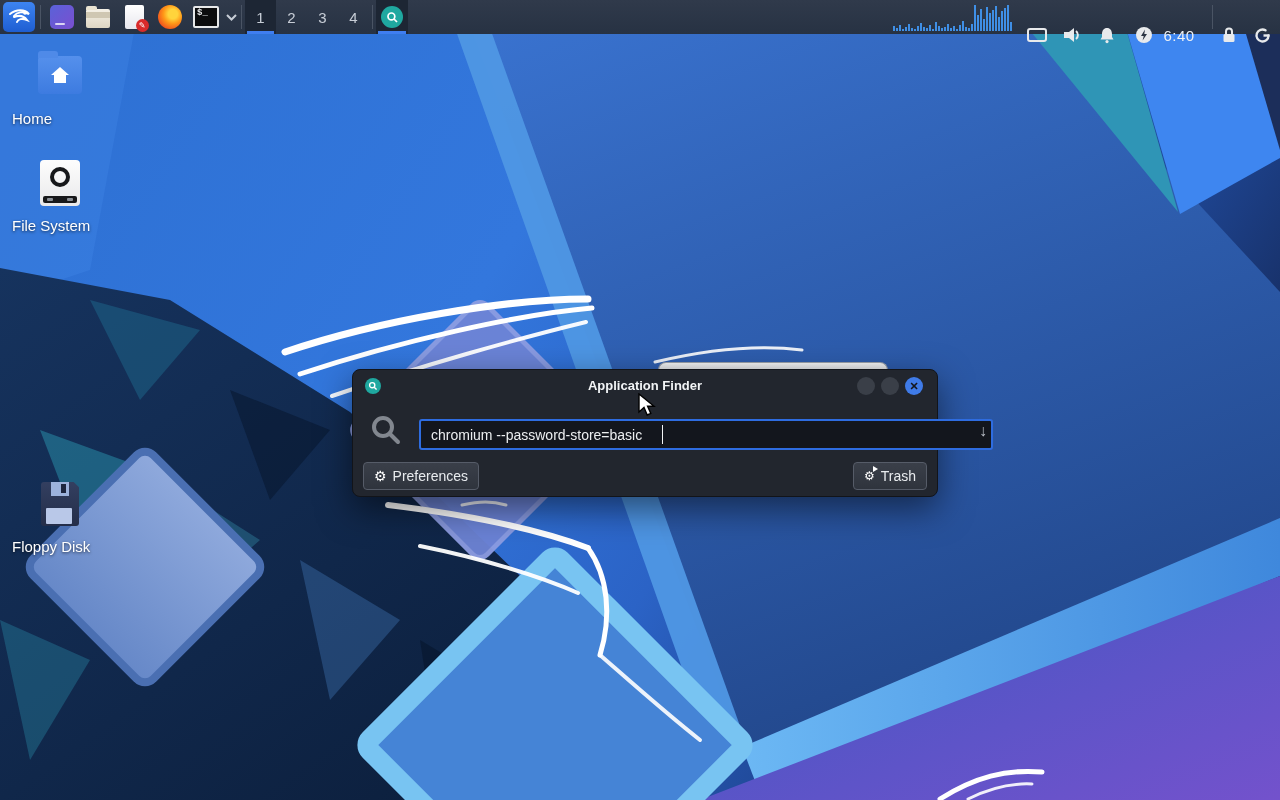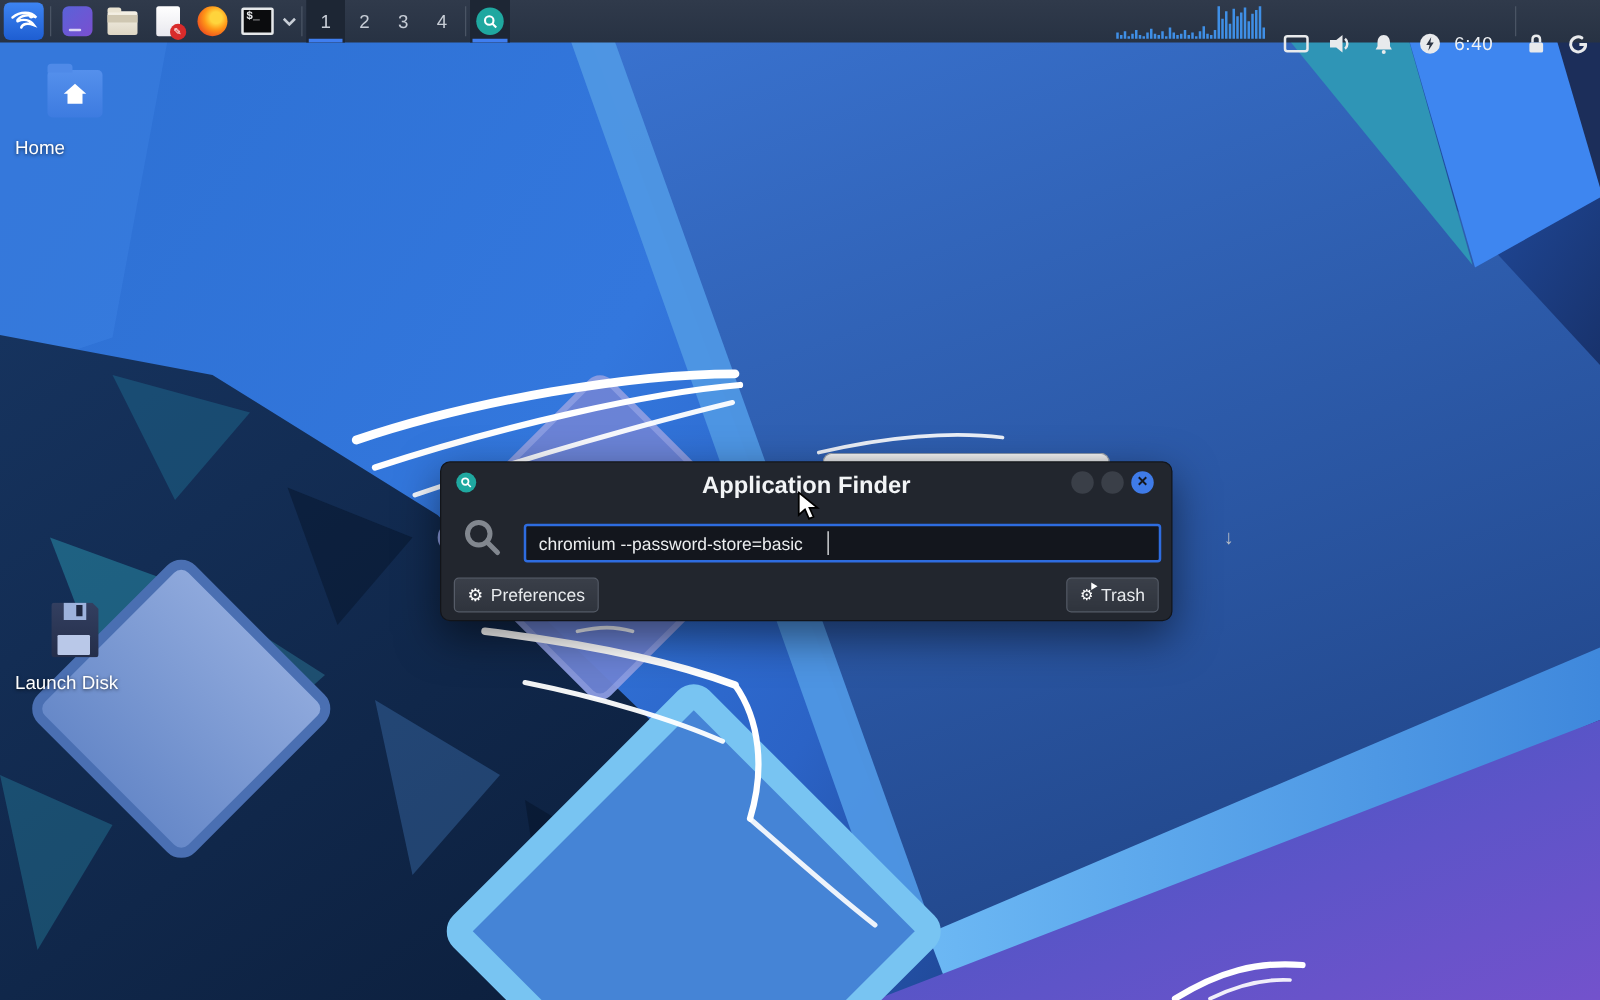--- a/index.html
+++ b/index.html
@@ -86,29 +86,29 @@
   
   #behind-window { position:absolute; left:658px; top:362px; width:230px; height:14px;
            border-radius:8px 8px 0 0; background:linear-gradient(#f4f4f4,#c6cad0);
            border:1px solid #9aa0a9; border-bottom:none; z-index:2; }
 
   
   #finder { position:absolute; left:352px; top:369px; width:586px; height:128px;
            background:#22262e; border:1px solid #121419; border-radius:8px;
            box-shadow:0 12px 34px rgba(0,0,0,.5); z-index:3; color:#e9ebee; }
   #titlebar { position:absolute; left:0; right:0; top:0; height:32px; }
-  #title { position:absolute; left:0; right:0; top:8px; text-align:center; font-size:19px;
+  #title { position:absolute; left:0; right:0; top:8px; text-align:center; font-size:13px;
            font-weight:bold; color:#f2f4f6; }
   .tb-icon { position:absolute; left:12px; top:8px; width:16px; height:16px; border-radius:50%;
            background:#1fa8a0; display:flex; align-items:center; justify-content:center; }
   .wbtn { position:absolute; top:7px; width:18px; height:18px; border-radius:50%; background:#3a3f48; }
   .wbtn.close { background:#3f7be8; color:#14171e; font-size:11px; font-weight:bold;
            display:flex; align-items:center; justify-content:center; line-height:1; }
   #search-glyph { position:absolute; left:17px; top:44px; }
-  #cmd-input { position:absolute; left:66px; top:49px; width:510px; height:31px;
+  #cmd-input { position:absolute; left:66px; top:49px; width:574px; height:31px;
            background:#13161d; border:2px solid #2e6ce0; border-radius:3px; color:#eceef0;
            font-size:14px; font-family:"Liberation Sans", sans-serif; padding:0 36px 0 10px; outline:none; }
   #caret { position:absolute; left:309px; top:55px; width:1px; height:19px; background:#f2f4f6; }
   #dd-arrow { position:absolute; left:620px; top:52px; width:20px; text-align:center;
            color:#b9bec6; font-size:16px; }
   .btn { position:absolute; top:92px; height:28px; display:flex; align-items:center; gap:6px;
            padding:0 10px; background:linear-gradient(#3a3f49,#2f343d); border:1px solid #565c68;
            border-radius:4px; font-size:14px; color:#e8ebee; }
   .btn .gear { font-size:14px; line-height:1; color:#fff; }
   #btn-preferences { left:10px; }
@@ -212,33 +212,45 @@
   <div class="dicon" style="top:52px">
     <div class="art">
       <div class="home-folder"></div>
       <svg width="48" height="48" style="position:absolute;inset:0">
         <path d="M24 15 L33 23 L30 23 L30 31 L18 31 L18 23 L15 23 Z" fill="#ffffff"></path>
       </svg>
     </div>
     <div class="lbl">Home</div>
   </div>
 
+  <div class="dicon" style="top:159px">
+    <div class="art">
+      <div class="drive">
+        <div class="ring"></div>
+        <div class="base">
+            <i style="left:4px"></i>
+            <i style="right:4px"></i>
+          </div>
+      </div>
+    </div>
+    <div class="lbl">File System</div>
+  </div>
 
 
 
   <div class="dicon" style="top:480px">
     <div class="art">
       <div class="floppy">
         <div class="shutter">
             <i></i>
           </div>
         <div class="label2"></div>
       </div>
     </div>
-    <div class="lbl">Launch Disk</div>
+    <div class="lbl">Floppy Disk</div>
   </div>
 
   <div id="behind-window"></div>
 
   <div id="finder">
     <div id="titlebar">
       <div class="tb-icon">
         <svg width="10" height="10">
             <circle cx="4.2" cy="4.2" r="2.6" fill="none" stroke="#fff" stroke-width="1.4"></circle>
             <line x1="6.2" y1="6.2" x2="8.6" y2="8.6" stroke="#fff" stroke-width="1.4"></line>

